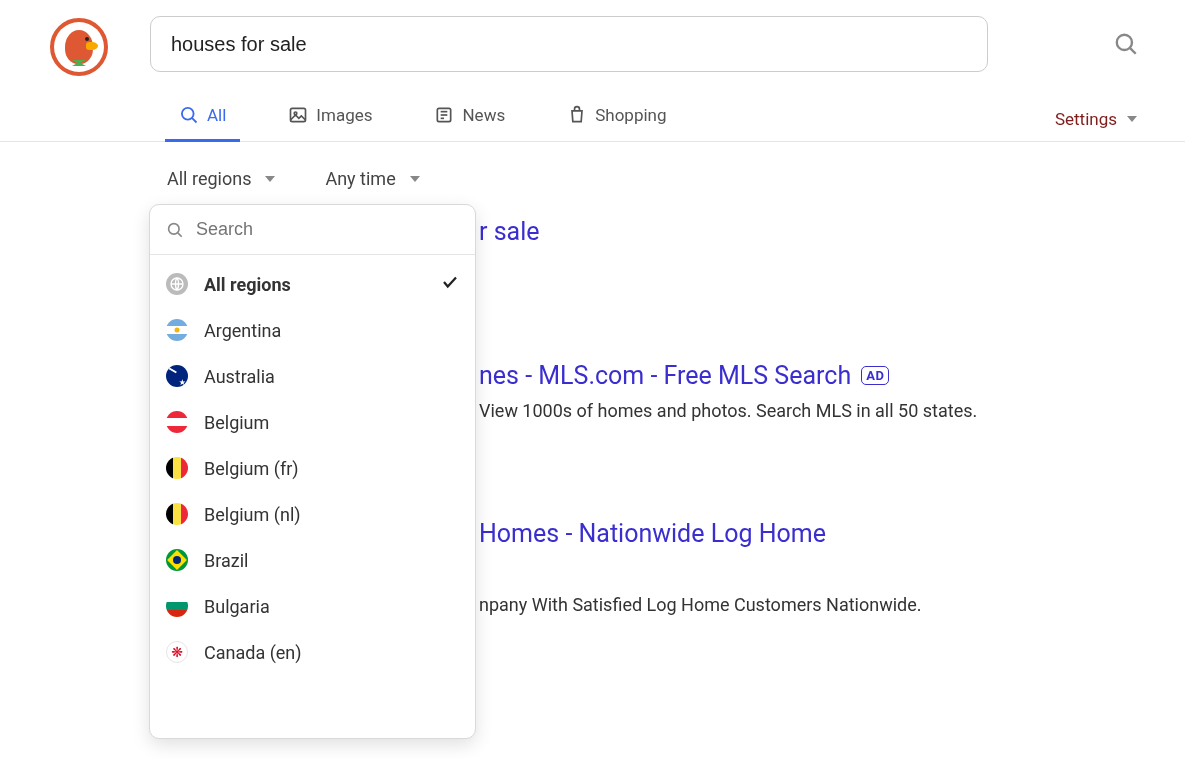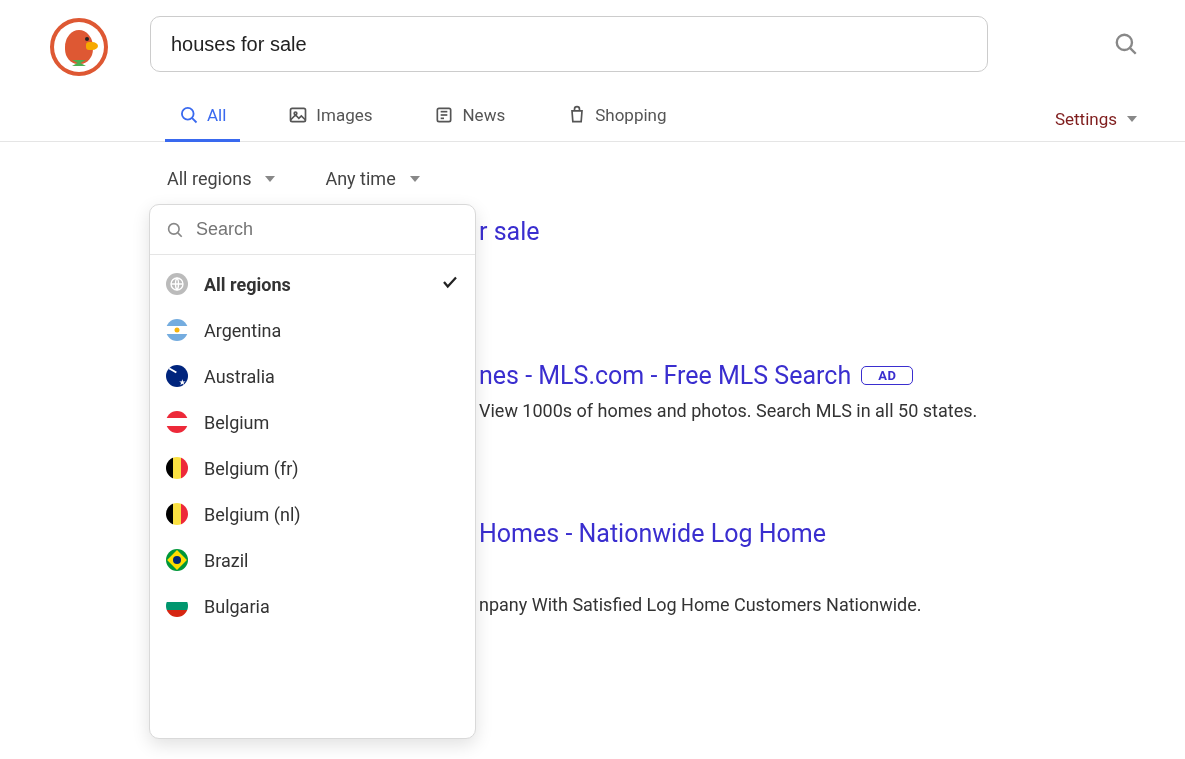--- a/index.html
+++ b/index.html
@@ -190,21 +190,21 @@
     }
     .ad-badge {
       display: inline-flex;
       align-items: center;
       justify-content: center;
       border: 1.5px solid #3a2ecf;
       color: #3a2ecf;
       font-size: 13px;
       font-weight: 700;
       border-radius: 5px;
-      padding: 1px 16px;
+      padding: 1px 4px;
       vertical-align: 4px;
       margin-left: 6px;
       letter-spacing: 0.5px;
     }
     .result-desc {
       font-size: 18px;
       color: #333;
       margin-top: 4px;
       line-height: 1.6;
     }
@@ -480,15 +480,19 @@
 
     <div class="dd-item">
       <span class="flag flag-bg">
           <span class="stripe s1"></span>
           <span class="stripe s2"></span>
           <span class="stripe s3"></span>
         </span>
       <span>Bulgaria</span>
     </div>
 
+    <div class="dd-item">
+      <span class="flag flag-ca"></span>
+      <span>Canada (en)</span>
+    </div>
 
   </div>
 </div>
 
 </body></html>

